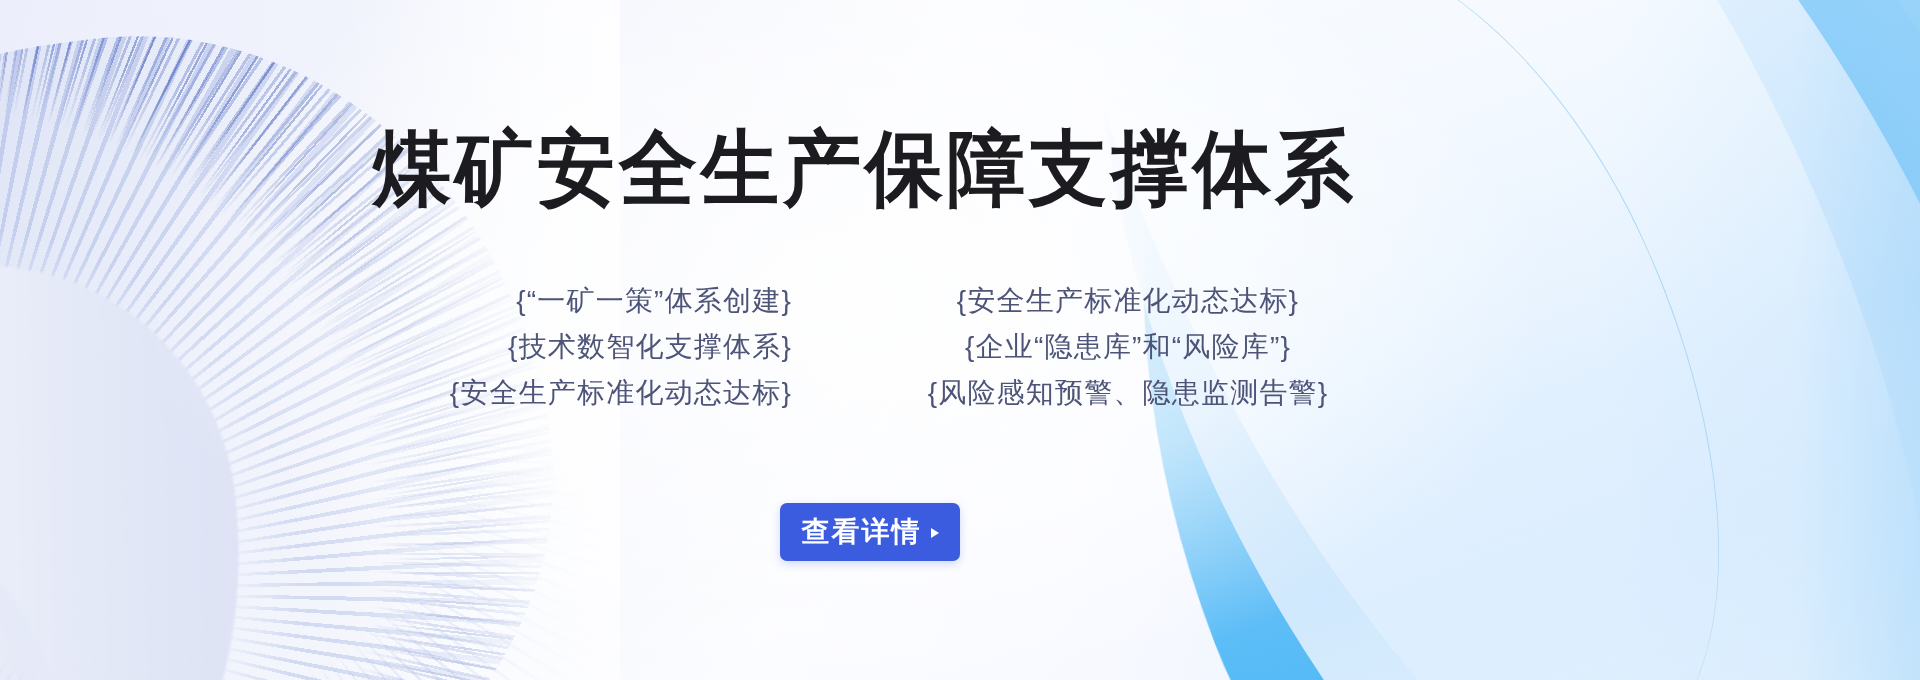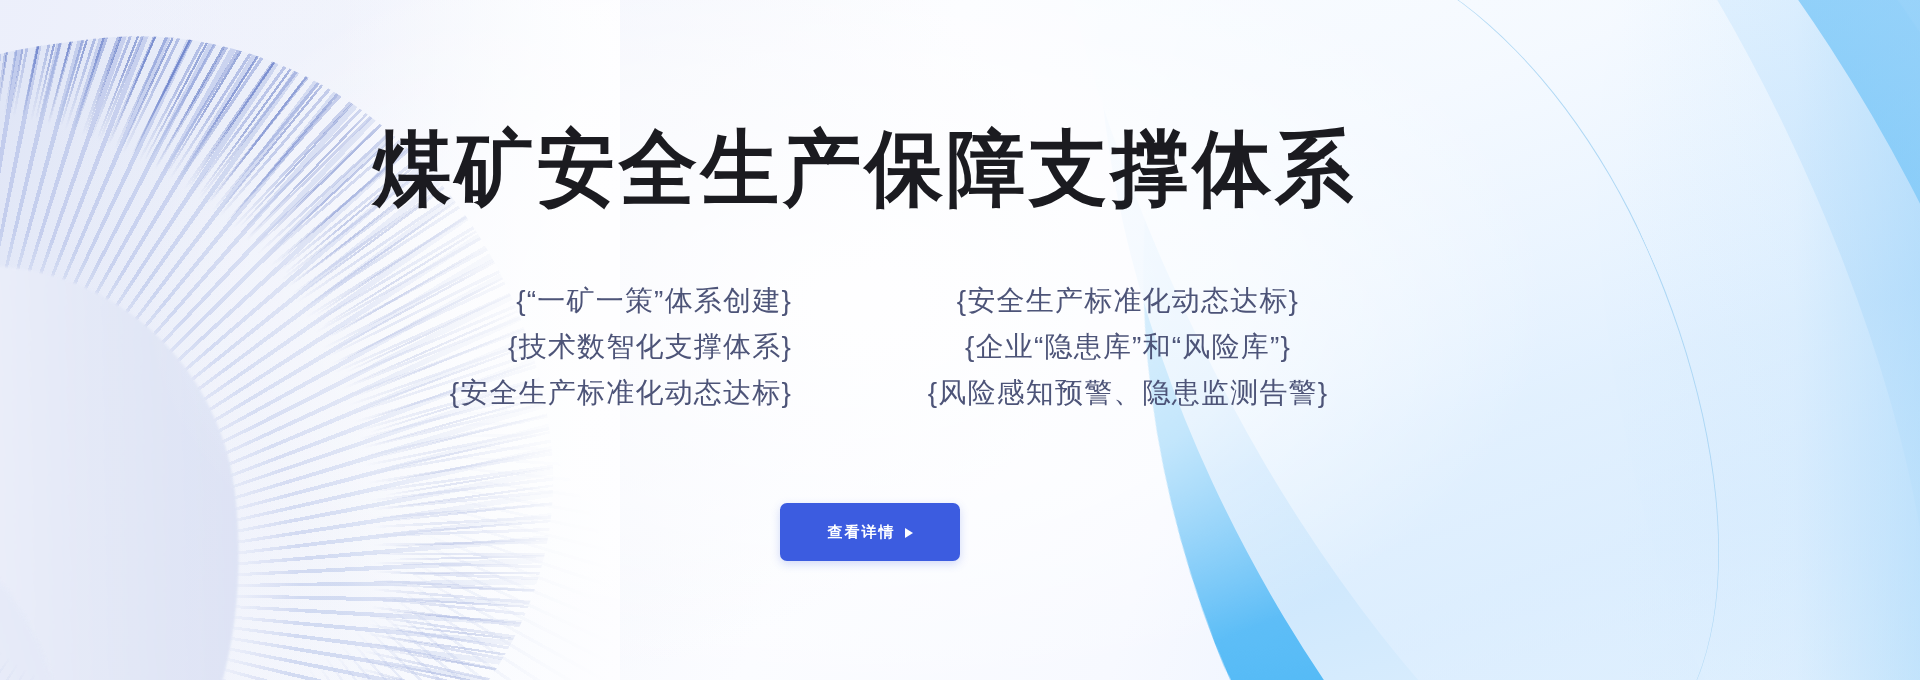--- a/index.html
+++ b/index.html
@@ -181,21 +181,21 @@
   #ctaBtn{
     display:inline-flex;align-items:center;justify-content:center;gap:9px;
     width:180px;height:58px;
     background:#3c5ce0;
     border:none;border-radius:7px;
     cursor:pointer;
     box-shadow:0 3px 10px rgba(60,92,224,.22);
   }
   #ctaLabel{
     font-family:"DejaVu Sans","Liberation Sans",sans-serif;
-    font-size:15px;font-weight:bold;color:#ffffff;letter-spacing:2px;
+    font-size:28px;font-weight:bold;color:#ffffff;letter-spacing:2px;
   }
   #ctaArrow{
     width:0;height:0;
     border-left:8px solid #ffffff;
     border-top:5.5px solid transparent;
     border-bottom:5.5px solid transparent;
     margin-top:2px;
   }
 </style>
 </head>

